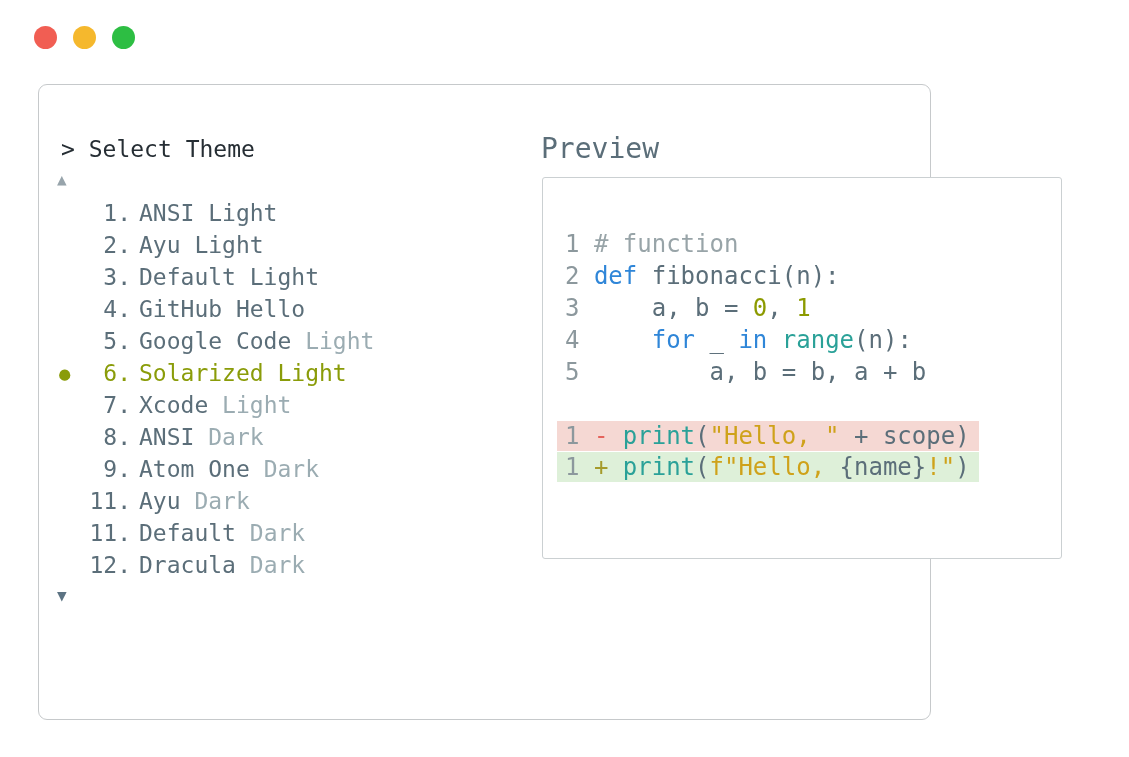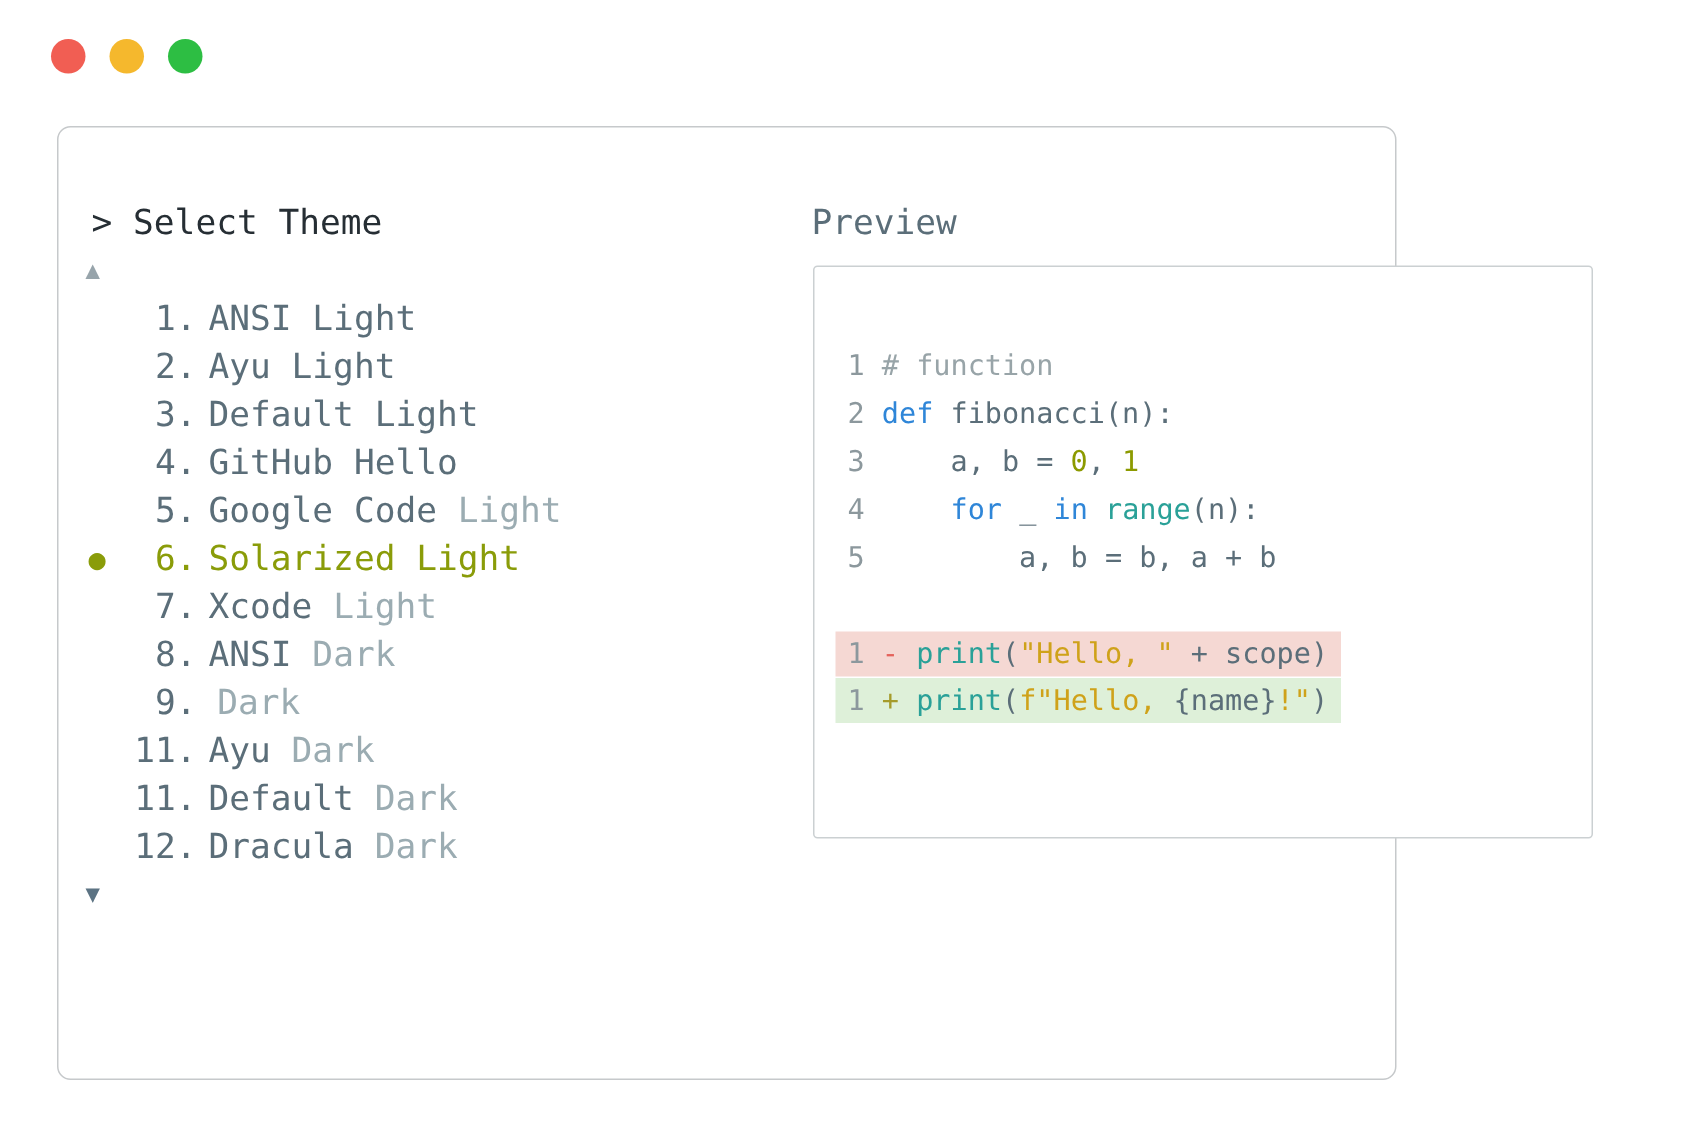--- a/index.html
+++ b/index.html
@@ -28,25 +28,25 @@
   .row .marker { width:42px; padding-left:12px; font-size:19px; color:var(--selected); }
   .row .num { width:42px; display:inline-block; text-align:right; }
   .row .label { margin-left:8px; }
   .row .suffix { color:var(--muted); }
   .row.selected .num, .row.selected .label { color:var(--selected); }
 
   .footer { position:absolute; left:8px; top:558px; height:32px; line-height:32px;
     font-size:23px; color:var(--faint); white-space:pre; }
 
   .preview-label { position:absolute; left:502px; top:48px; height:32px; line-height:32px;
-    font-size:23px; color:var(--body); }
+    font-size:28px; color:var(--body); }
   .preview-box { position:absolute; left:503px; top:92px; width:520px; height:382px;
     border:1.5px solid var(--preview_border); border-radius:3px; background:#ffffff; overflow:hidden; }
   .code { padding:50px 0 0 22px; }
-  .code-line { height:32px; line-height:32px; font-size:19px; white-space:pre; color:var(--body); }
+  .code-line { height:32px; line-height:32px; font-size:24px; white-space:pre; color:var(--body); }
   .code-line .lineno { color:var(--lineno); }
   .code-line.removed, .code-line.added { width:max-content; height:30px; line-height:30px;
     margin:1px 0 1px -8px; padding:0 9px 0 8px; }
   .code-line.removed { background:var(--removed_bg); }
   .code-line.added { background:var(--added_bg); }
 
   .tok-plain { color:var(--body); }
   .tok-comment { color:var(--comment); }
   .tok-kw { color:var(--keyword); }
   .tok-fn { color:var(--builtin); }
@@ -72,21 +72,21 @@
 
     <div class="list" id="theme-list">
         <div class="row"><span class="marker"></span><span class="num">1.</span><span class="label">ANSI Light</span></div>
         <div class="row"><span class="marker"></span><span class="num">2.</span><span class="label">Ayu Light</span></div>
         <div class="row"><span class="marker"></span><span class="num">3.</span><span class="label">Default Light</span></div>
         <div class="row"><span class="marker"></span><span class="num">4.</span><span class="label">GitHub Hello</span></div>
         <div class="row"><span class="marker"></span><span class="num">5.</span><span class="label">Google Code</span><span class="suffix"> Light</span></div>
         <div class="row selected"><span class="marker">●</span><span class="num">6.</span><span class="label">Solarized Light</span></div>
         <div class="row"><span class="marker"></span><span class="num">7.</span><span class="label">Xcode</span><span class="suffix"> Light</span></div>
         <div class="row"><span class="marker"></span><span class="num">8.</span><span class="label">ANSI</span><span class="suffix"> Dark</span></div>
-        <div class="row"><span class="marker"></span><span class="num">9.</span><span class="suffix"> Dark</span></div>
+        <div class="row"><span class="marker"></span><span class="num">9.</span><span class="label">Atom One</span><span class="suffix"> Dark</span></div>
         <div class="row"><span class="marker"></span><span class="num">11.</span><span class="label">Ayu</span><span class="suffix"> Dark</span></div>
         <div class="row"><span class="marker"></span><span class="num">11.</span><span class="label">Default</span><span class="suffix"> Dark</span></div>
         <div class="row"><span class="marker"></span><span class="num">12.</span><span class="label">Dracula</span><span class="suffix"> Dark</span></div>
       </div>
 
     <div class="scroll-down"><span>▼</span></div>
 
 
     <div class="preview-label">Preview</div>
     <div class="preview-box">

